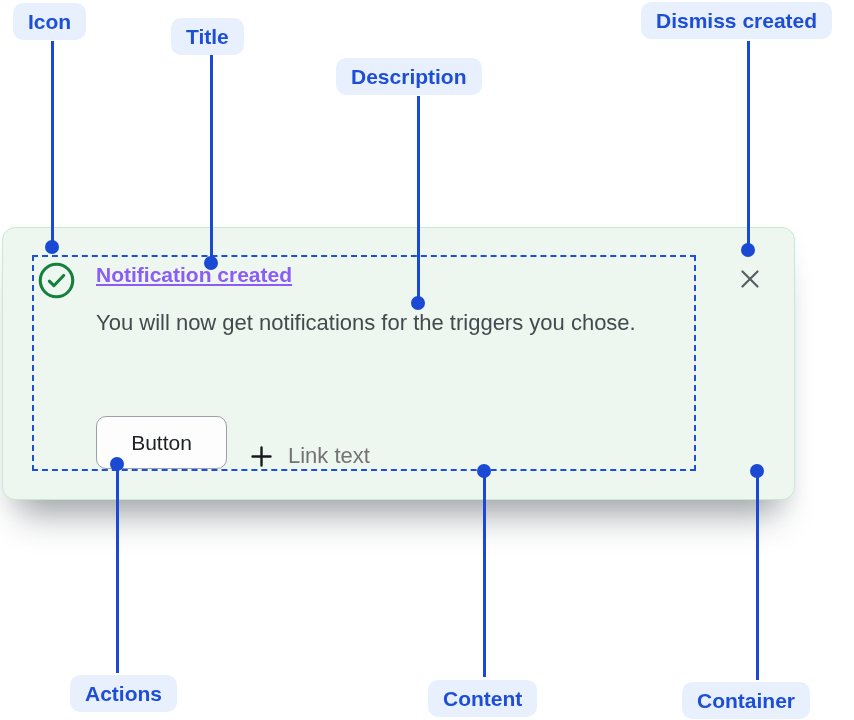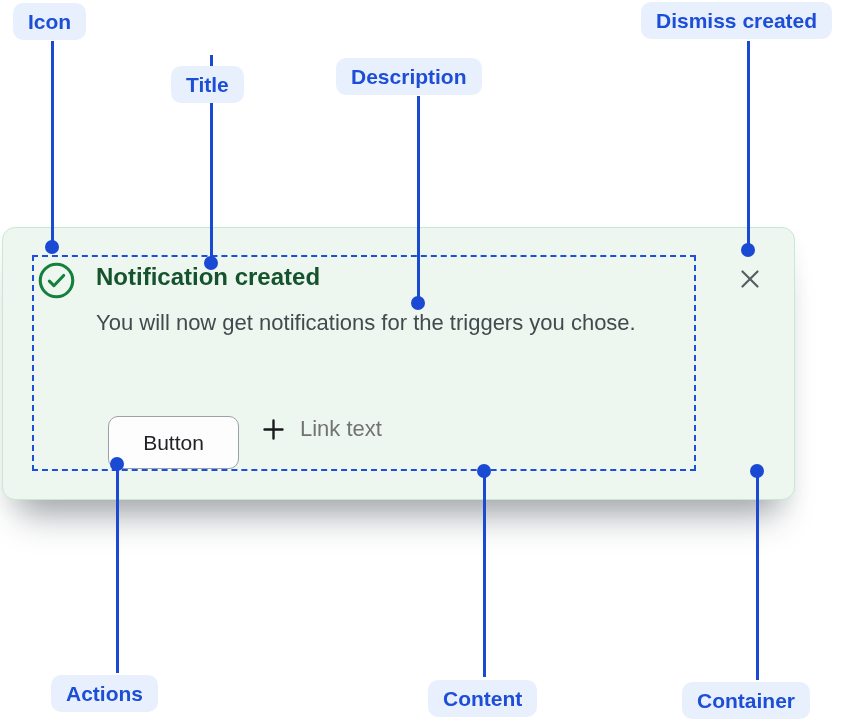--- a/index.html
+++ b/index.html
@@ -30,39 +30,39 @@
     border: 2px dashed #1D4FD8;
   }
   .status-icon {
     position: absolute;
     left: 34px; top: 33px;
     width: 39px; height: 39px;
   }
   .toast-title {
     position: absolute;
     left: 93px; top: 35px;
-    font-size: 24px;
+    font-size: 21px;
     font-weight: 700;
-    color: #14532d;
+    color: #8b5cf6;
     white-space: nowrap;
+    text-decoration: underline;
   }
   .toast-description {
     position: absolute;
     left: 93px; top: 77px;
     max-width: 560px;
     font-size: 22px;
     line-height: 36px;
     color: #45494D;
   }
   .actions-row {
     position: absolute;
     left: 93px; top: 188px;
     display: flex;
-    align-items: flex-start;
-    margin-left: 12px;
+    align-items: flex-end;
   }
   .action-button {
     box-sizing: border-box;
     width: 131px; height: 53px;
     background: #FDFDFD;
     border: 1px solid #9CA1A7;
     border-radius: 10px;
     font-family: "Liberation Sans", sans-serif;
     font-size: 21px;
     color: #202226;
@@ -116,24 +116,24 @@
     background: #1A49D3;
   }
   .dot {
     position: absolute;
     width: 14px; height: 14px;
     border-radius: 50%;
     background: #1A49D3;
   }
 
   .pill-icon        { left: 13px;  top: 3px;  }
-  .pill-title       { left: 171px; top: 18px; margin-top: 48px; }
+  .pill-title       { left: 171px; top: 18px; }
   .pill-description { left: 336px; top: 58px; }
   .pill-dismiss     { left: 641px; top: 2px;  }
-  .pill-actions     { left: 51px;  top: 675px; }
+  .pill-actions     { left: 70px;  top: 675px; }
   .pill-content     { left: 428px; top: 680px; }
   .pill-container   { left: 682px; top: 682px; }
 
   .line-icon        { left: 51px;  top: 41px;  height: 202px; }
   .line-title       { left: 210px; top: 55px;  height: 204px; }
   .line-description { left: 417px; top: 96px;  height: 203px; }
   .line-dismiss     { left: 747px; top: 41px;  height: 205px; }
   .line-actions     { left: 116px; top: 464px; height: 209px; }
   .line-content     { left: 483px; top: 471px; height: 206px; }
   .line-container   { left: 756px; top: 471px; height: 209px; }

